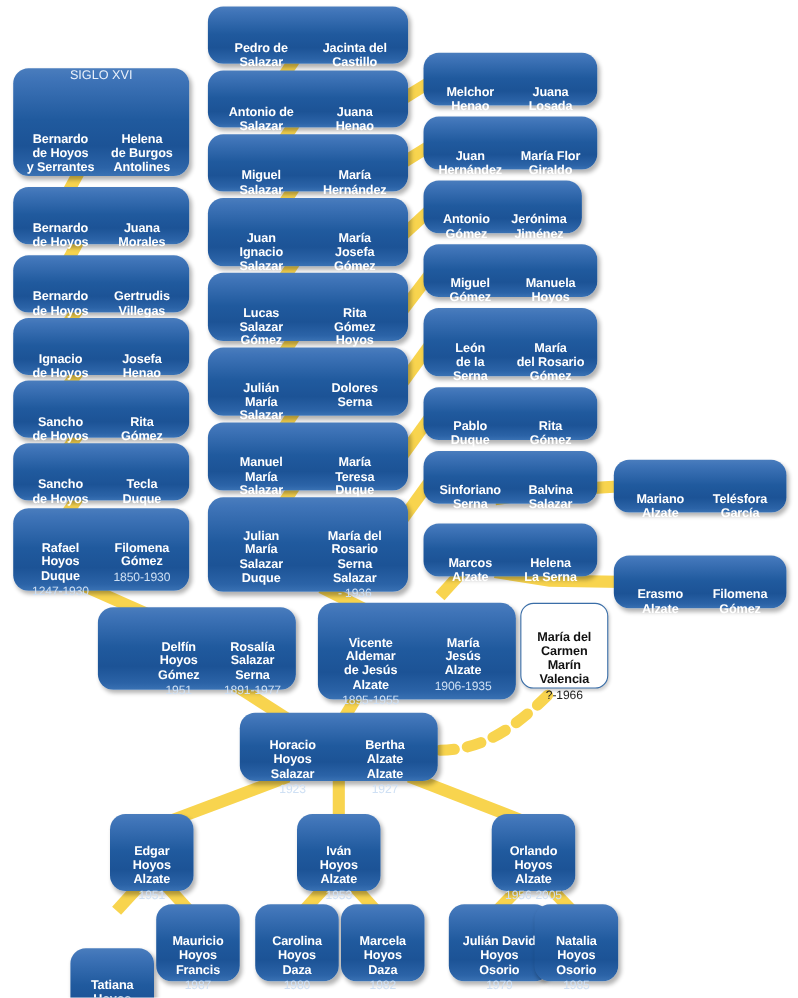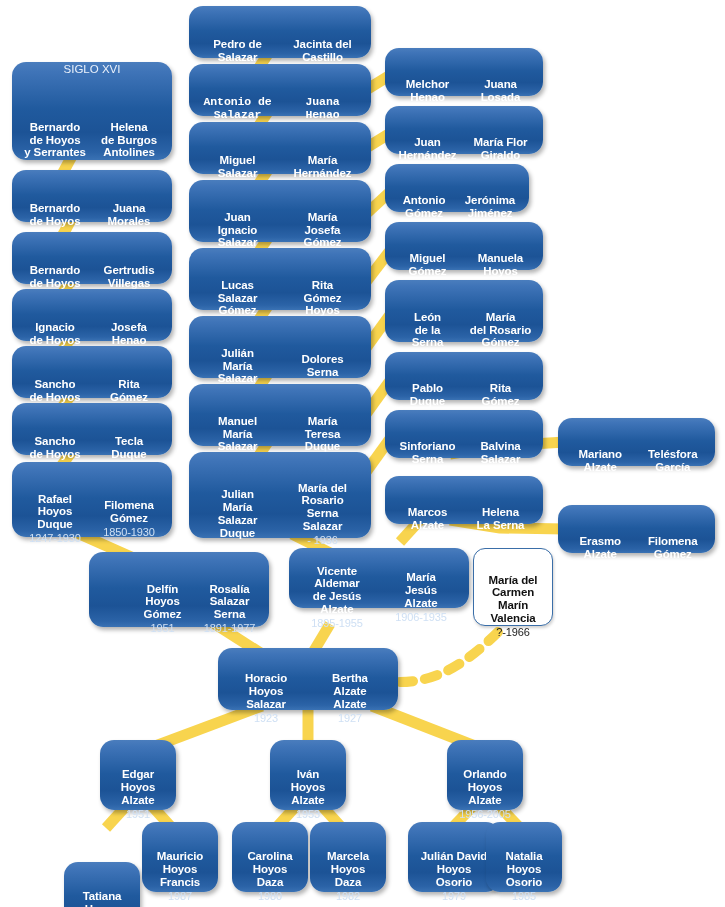--- a/index.html
+++ b/index.html
@@ -39,21 +39,20 @@
     color:#ffffff;
     display:flex;
     align-items:center;
     justify-content:center;
     padding:4px 6px;
     text-align:center;
   }
   .node .pair{
     display:flex;
     width:100%;
-    align-items:center;
     justify-content:space-around;
     margin-top:38px;
   }
   .node .person{
     flex:1 1 0;
     line-height:1.12;
     font-weight:bold;
     font-size:11.5px;
     letter-spacing:-0.1px;
   }
@@ -175,21 +174,21 @@
         <div class="person">Rafael<br>Hoyos<br>Duque<span class="years">1247-1930</span></div>
         <div class="person">Filomena<br>Gómez<span class="years">1850-1930</span></div>
       </div>
     </div>
     <div class="node" style="left: 189px; top: 6px; width: 182px; height: 52px;">
       <div class="pair">
         <div class="person">Pedro de<br>Salazar</div>
         <div class="person">Jacinta del<br>Castillo</div>
       </div>
     </div>
-    <div class="node" style="left: 189px; top: 64px; width: 182px; height: 52px; font-family: Liberation Mono, monospace;">
+    <div class="node" style="left: 189px; top: 64px; width: 182px; height: 52px;">
       <div class="pair">
         <div class="person">Antonio de<br>Salazar</div>
         <div class="person">Juana<br>Henao</div>
       </div>
     </div>
     <div class="node" style="left: 189px; top: 122px; width: 182px; height: 52px;">
       <div class="pair">
         <div class="person">Miguel<br>Salazar</div>
         <div class="person">María<br>Hernández</div>
       </div>
@@ -283,21 +282,21 @@
         <div class="person">Erasmo<br>Alzate</div>
         <div class="person">Filomena<br>Gómez</div>
       </div>
     </div>
     <div class="node" style="left: 89px; top: 552px; width: 180px; height: 75px; padding-left: 40px;">
       <div class="pair">
         <div class="person">Delfín<br>Hoyos<br>Gómez<span class="years">1951</span></div>
         <div class="person">Rosalía<br>Salazar<br>Serna<span class="years">1891-1977</span></div>
       </div>
     </div>
-    <div class="node" style="left: 289px; top: 548px; width: 180px; height: 60px;">
+    <div class="node" style="left: 289px; top: 548px; width: 180px; height: 88px;">
       <div class="pair">
         <div class="person">Vicente<br>Aldemar<br>de Jesús<br>Alzate<span class="years">1895-1955</span></div>
         <div class="person">María<br>Jesús<br>Alzate<span class="years">1906-1935</span></div>
       </div>
     </div>
     <div class="node outline" style="left: 473px; top: 548px; width: 80px; height: 78px;">
       <div class="pair">
         <div class="person solo">María del<br>Carmen<br>Marín<br>Valencia<span class="years">?-1966</span></div>
       </div>
     </div>

